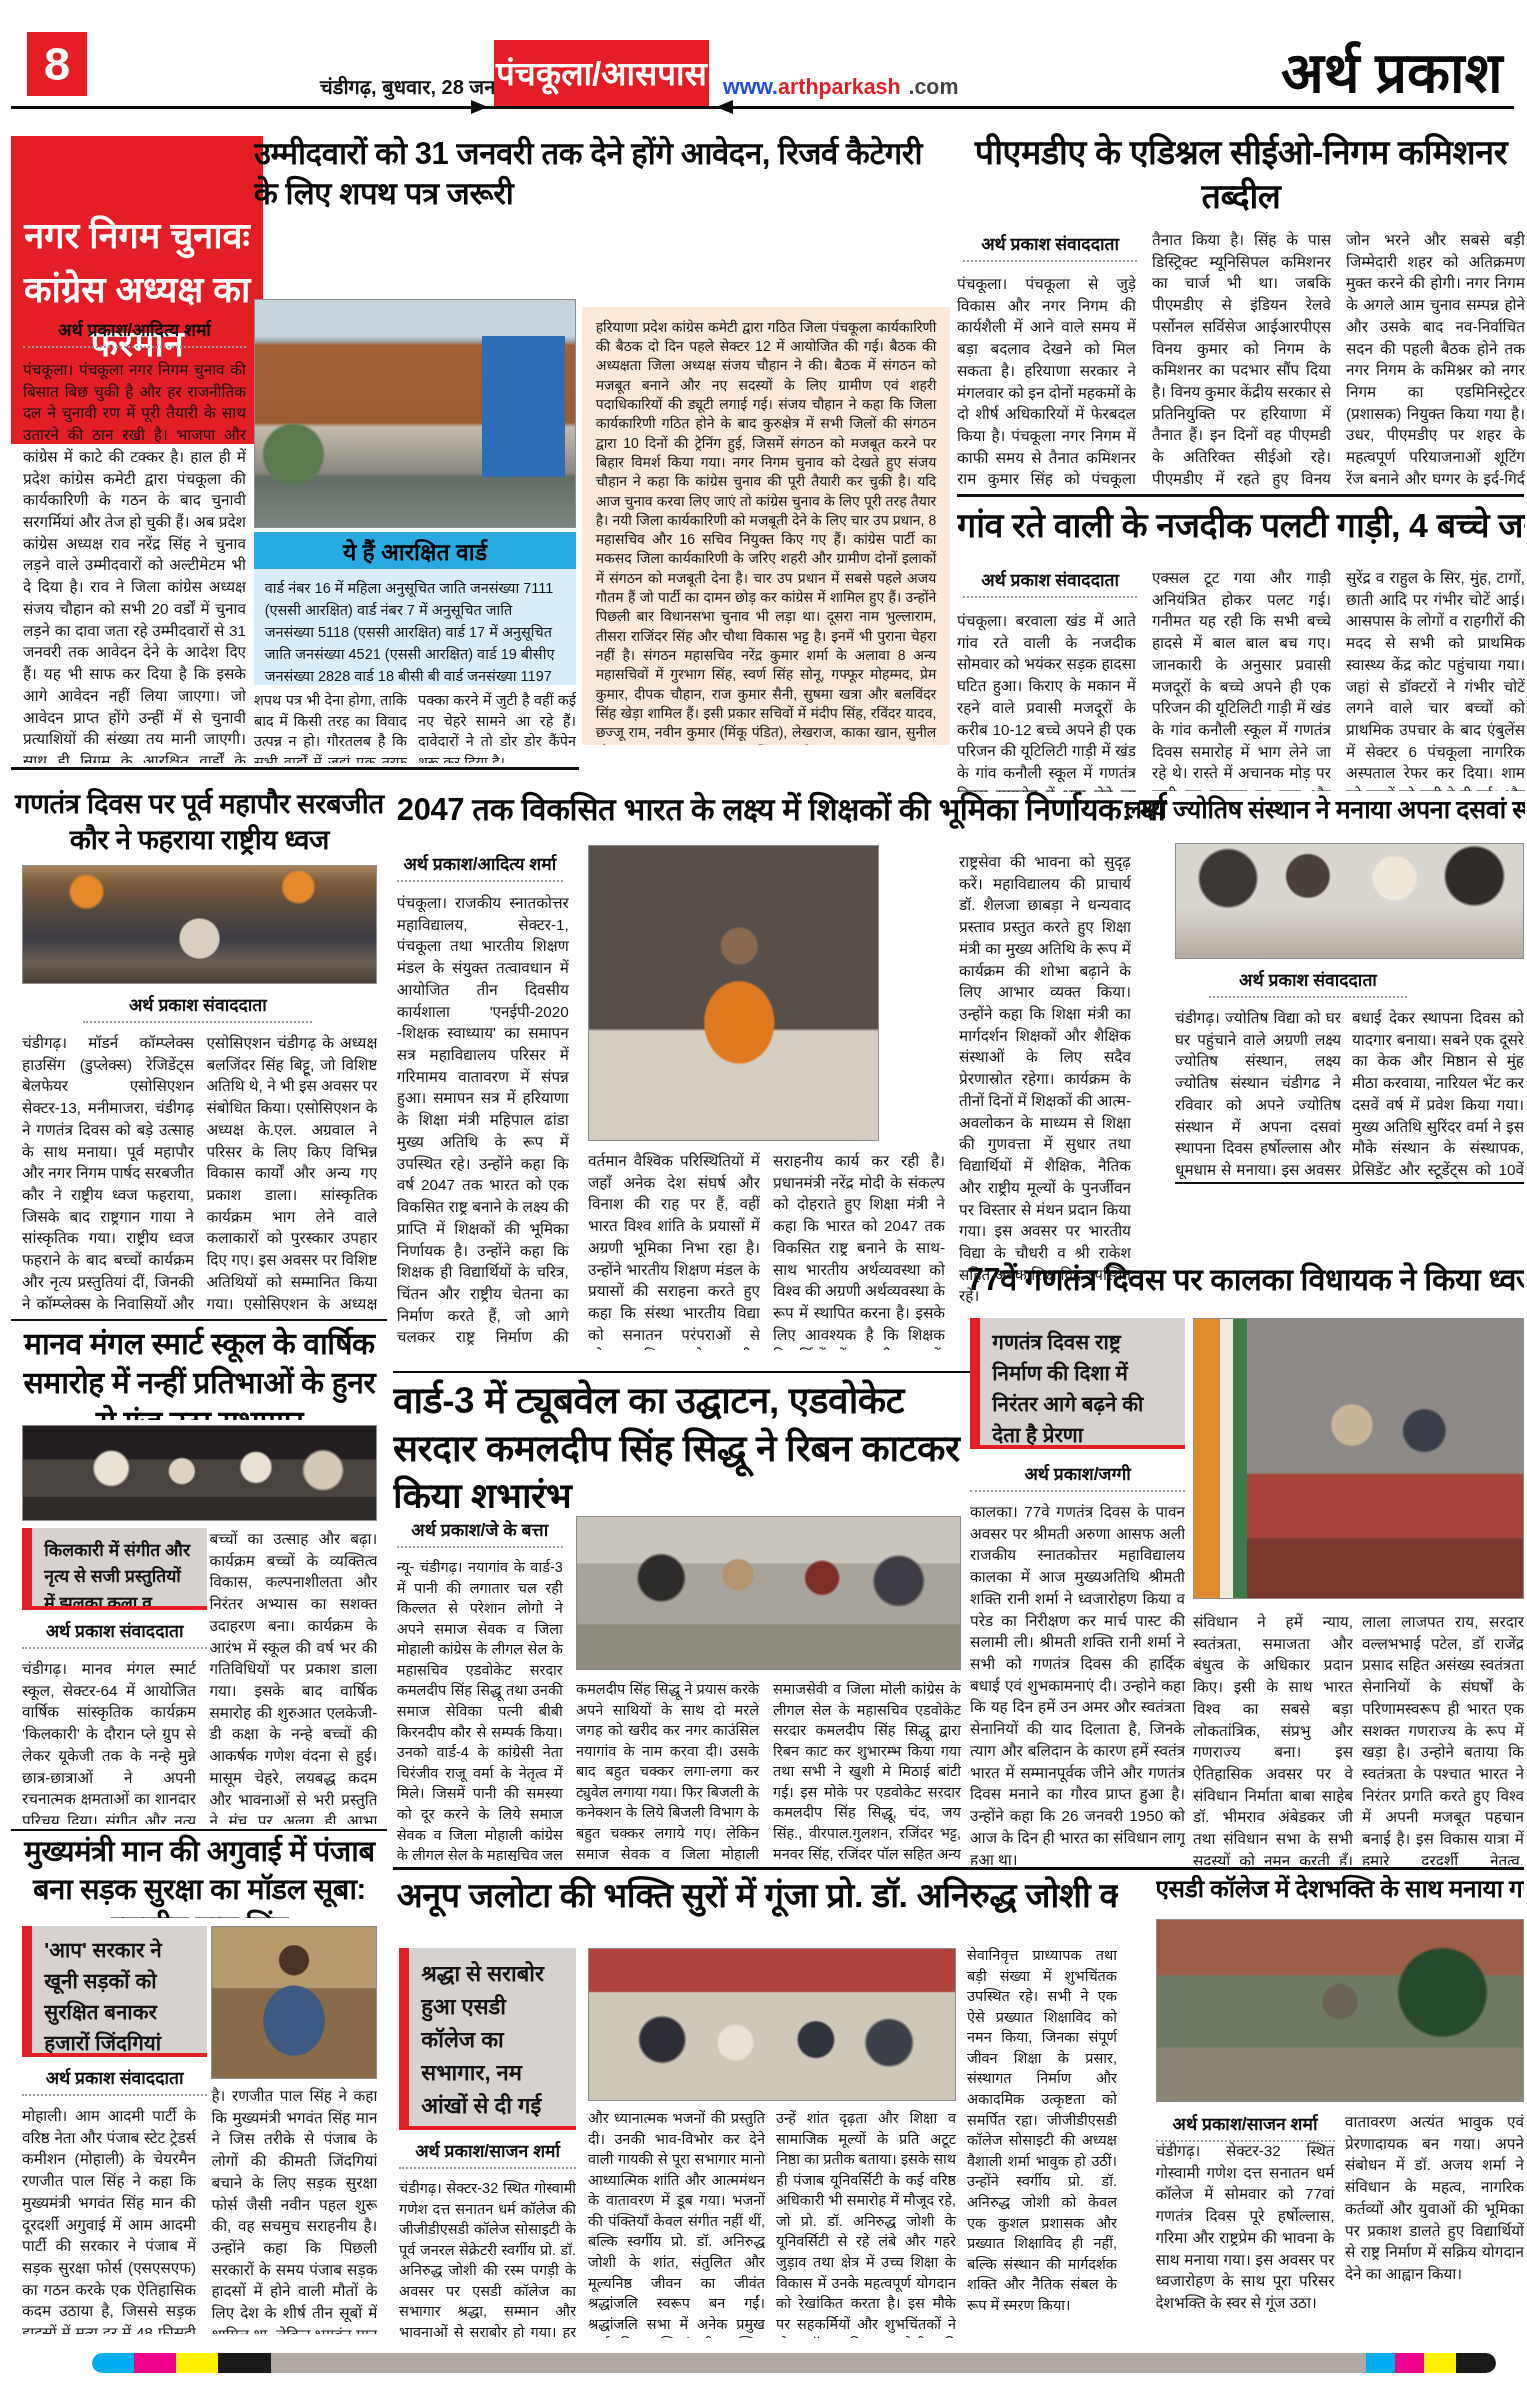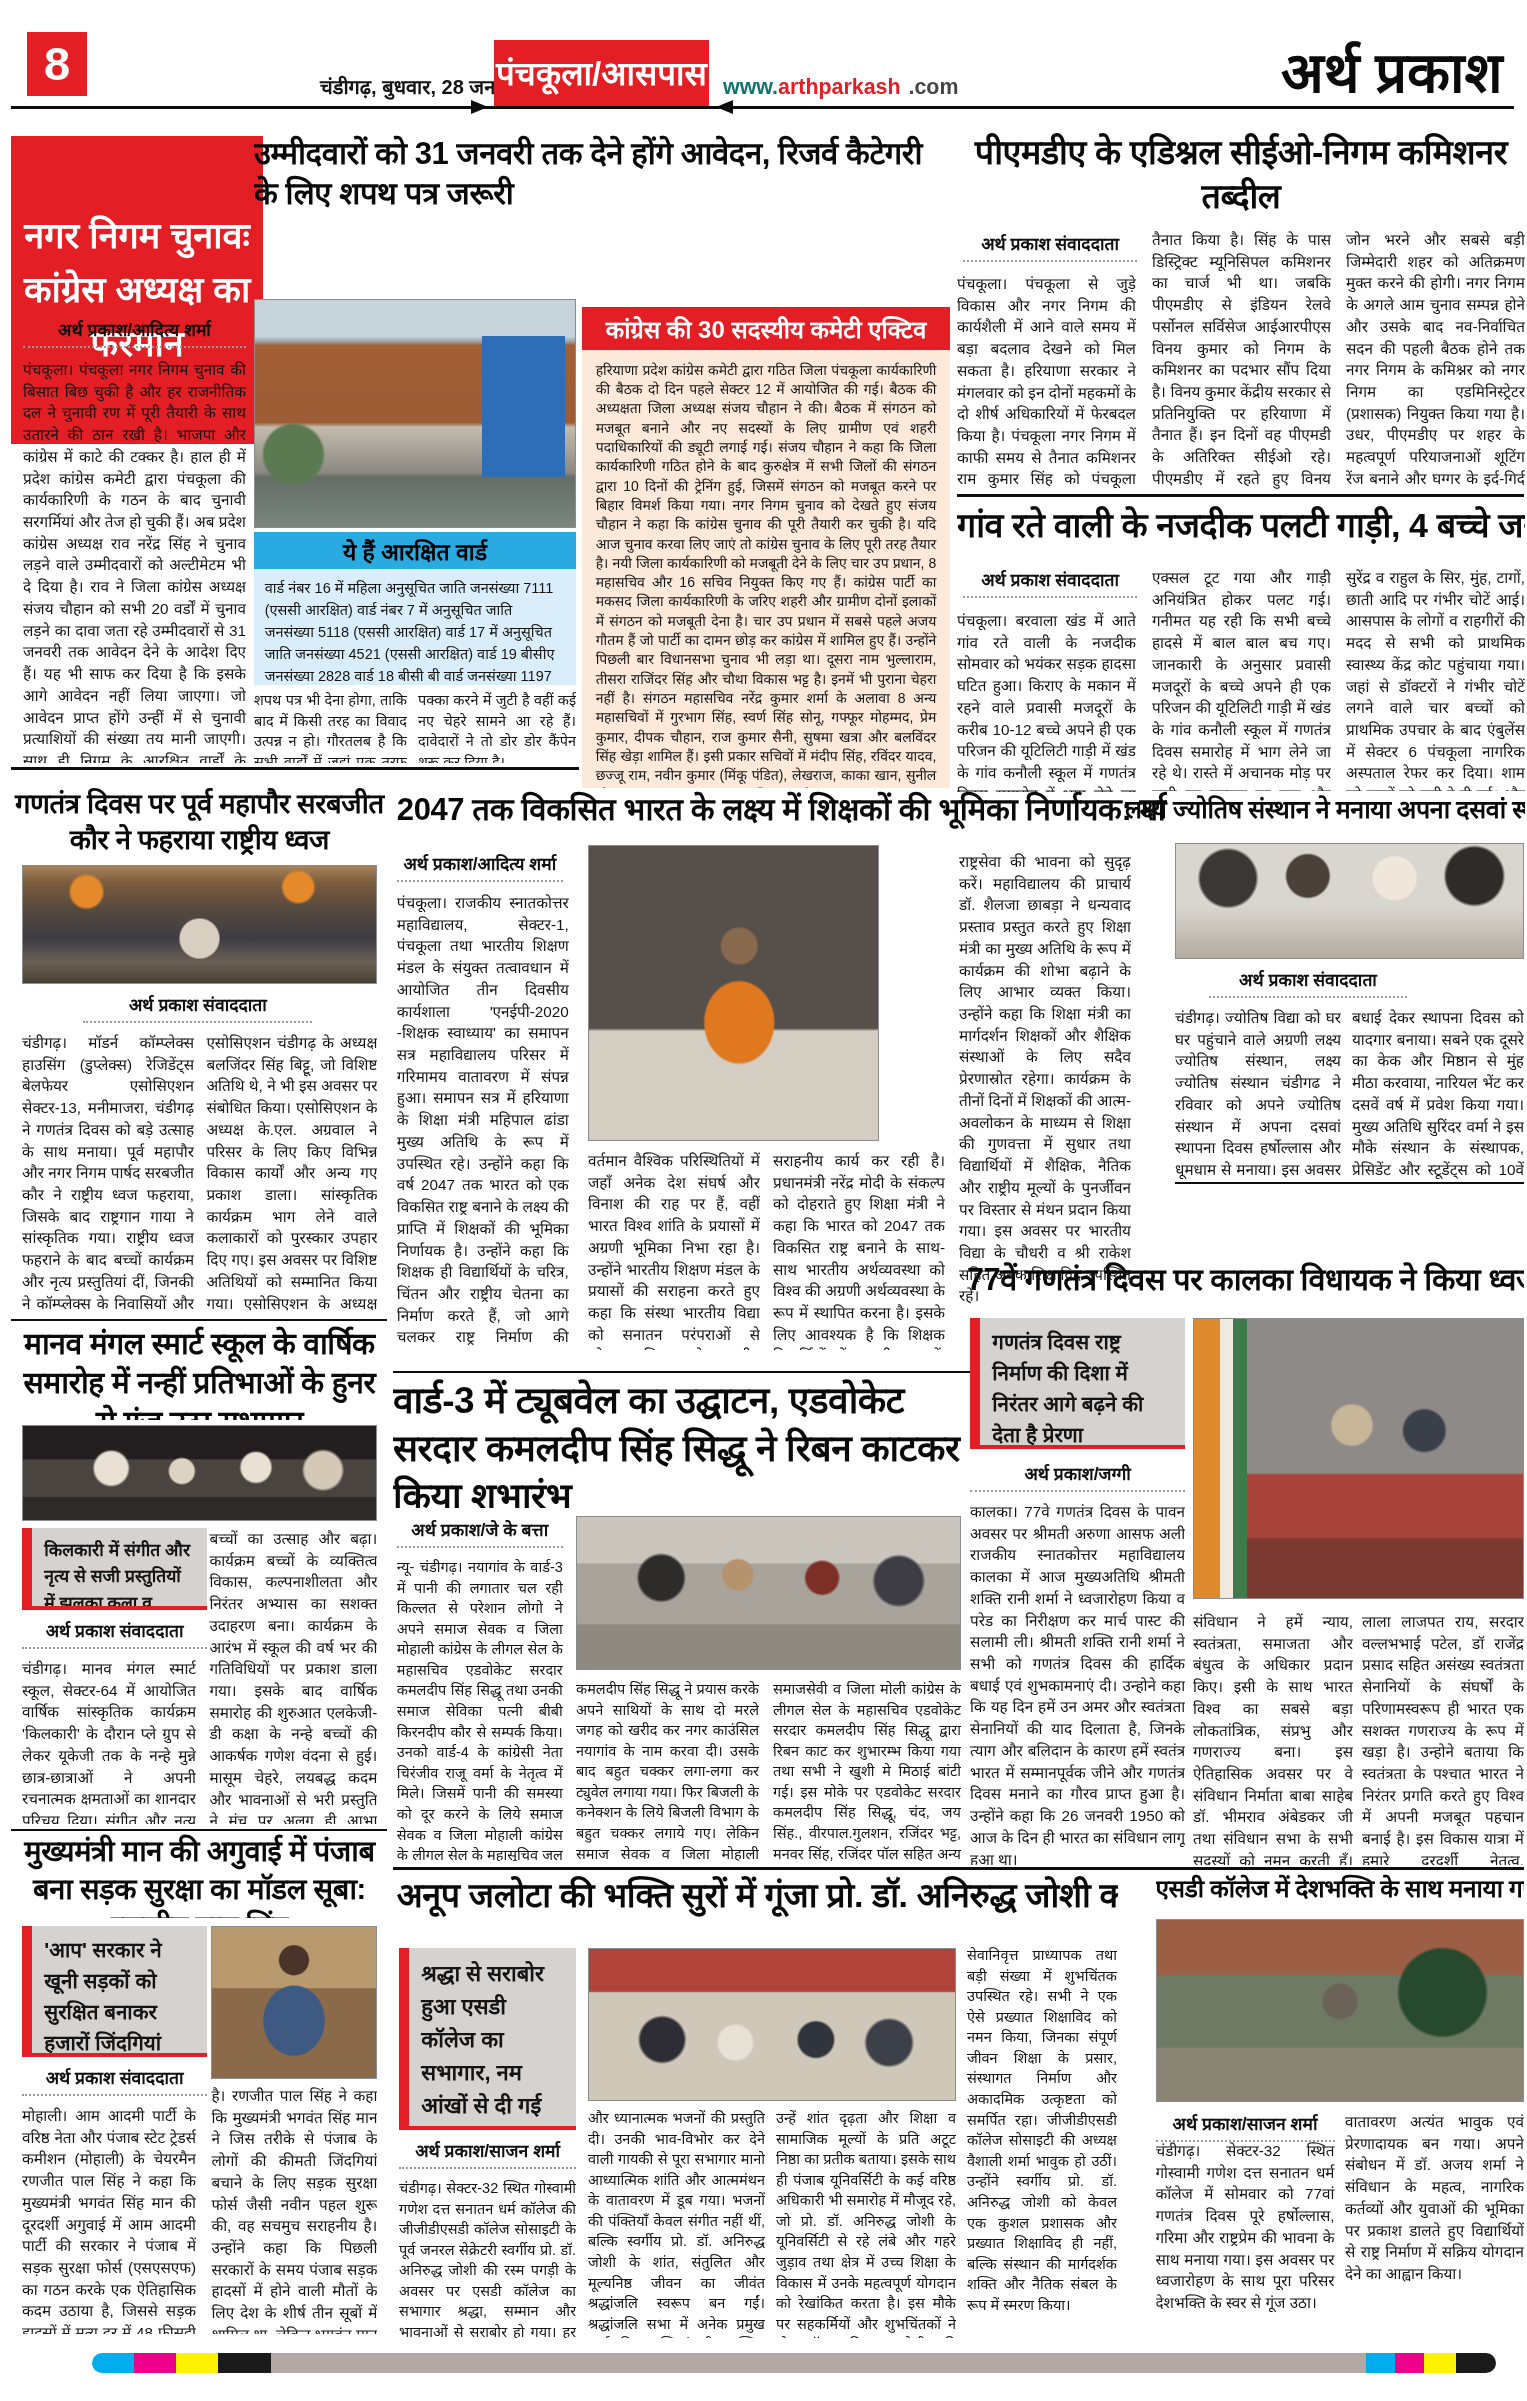--- a/index.html
+++ b/index.html
@@ -88,21 +88,21 @@
 
   <header>
     <div class="abs kicker" style="left:27px;top:32px;width:60px;height:64px;font-size:47px;padding:0;">
       <span>8</span>
     </div>
     <div class="abs" style="left:320px;top:73px;font-size:20px;font-weight:800;white-space:nowrap;">चंडीगढ़, बुधवार, 28 जनवरी, 2026</div>
     <div class="abs kicker" style="left:494px;top:40px;width:215px;height:67px;font-size:33px;padding:0;">
       <span>पंचकूला/आसपास</span>
     </div>
     <div class="abs" style="left:723px;top:75px;font-size:21.4px;font-weight:700;white-space:nowrap;">
-      <span style="color:#0f766e;">www.</span><span style="color:var(--red);">arthparkash</span><span style="color:#444;margin-left:8px;">.com</span>
+      <span style="color:#1d4ed8;">www.</span><span style="color:var(--red);">arthparkash</span><span style="color:#444;margin-left:8px;">.com</span>
     </div>
     <div class="abs mast" style="right:24.4px;top:32px;font-size:56px;white-space:nowrap;">अर्थ प्रकाश</div>
     <div class="abs rule" style="left:11.4px;top:106px;width:1503px;height:3.1px;"></div>
     <div class="abs tri" style="left:471px;top:100px;border-top:7.6px solid transparent;border-bottom:7.6px solid transparent;border-left:17px solid #0d0d0d;"></div>
     <div class="abs tri" style="left:716px;top:100px;border-top:7.6px solid transparent;border-bottom:7.6px solid transparent;border-right:17px solid #0d0d0d;"></div>
   </header>
 
   <section>
     <div class="abs kicker" style="left:11.4px;top:136px;width:233px;height:290px;font-size:36px;">
       <span>नगर निगम चुनावः कांग्रेस अध्यक्ष का फरमान</span>
@@ -116,23 +116,20 @@
         <span>ये हैं आरक्षित वार्ड</span>
       </div>
       <div class="bluebox-body" style="height:116px;box-sizing:border-box;font-size:14.5px;">वार्ड नंबर 16 में महिला अनुसूचित जाति जनसंख्या 7111 (एससी आरक्षित) वार्ड नंबर 7 में अनुसूचित जाति जनसंख्या 5118 (एससी आरक्षित) वार्ड 17 में अनुसूचित जाति जनसंख्या 4521 (एससी आरक्षित) वार्ड 19 बीसीए जनसंख्या 2828 वार्ड 18 बीसी बी वार्ड जनसंख्या 1197 और चार वार्ड सामान्य महिला आरक्षित हुए हैं जिनमें वार्ड 1, वार्ड 2, बवार्ड 11 और वार्ड नंबर 15 शामिल हैं।</div>
     </div>
     <div class="abs bodycol" style="left:254px;top:690px;width:153px;height:73px;font-size:14.5px;">शपथ पत्र भी देना होगा, ताकि बाद में किसी तरह का विवाद उत्पन्न न हो। गौरतलब है कि सभी वार्डों में जहां एक तरफ भाजपा अपने उम्मीदवारों को</div>
     <div class="abs bodycol" style="left:418px;top:690px;width:158px;height:73px;font-size:14.5px;">पक्का करने में जुटी है वहीं कई नए चेहरे सामने आ रहे हैं। दावेदारों ने तो डोर डोर कैंपेन शुरू कर दिया है।</div>
     <div class="abs rule" style="left:11.4px;top:767px;width:568px;height:3.1px;"></div>
   </section>
 
   <section class="abs" style="left:582px;top:307px;width:368px;height:481px;">
-    <div class="redhead" style="height:43px;font-size:24px;">
-      <span>कांग्रेस की 30 सदस्यीय कमेटी एक्टिव</span>
-    </div>
     <div class="peachbody" style="height:438px;box-sizing:border-box;font-size:14px;line-height:1.38;">हरियाणा प्रदेश कांग्रेस कमेटी द्वारा गठित जिला पंचकूला कार्यकारिणी की बैठक दो दिन पहले सेक्टर 12 में आयोजित की गई। बैठक की अध्यक्षता जिला अध्यक्ष संजय चौहान ने की। बैठक में संगठन को मजबूत बनाने और नए सदस्यों के लिए ग्रामीण एवं शहरी पदाधिकारियों की ड्यूटी लगाई गई। संजय चौहान ने कहा कि जिला कार्यकारिणी गठित होने के बाद कुरुक्षेत्र में सभी जिलों की संगठन द्वारा 10 दिनों की ट्रेनिंग हुई, जिसमें संगठन को मजबूत करने पर बिहार विमर्श किया गया। नगर निगम चुनाव को देखते हुए संजय चौहान ने कहा कि कांग्रेस चुनाव की पूरी तैयारी कर चुकी है। यदि आज चुनाव करवा लिए जाएं तो कांग्रेस चुनाव के लिए पूरी तरह तैयार है। नयी जिला कार्यकारिणी को मजबूती देने के लिए चार उप प्रधान, 8 महासचिव और 16 सचिव नियुक्त किए गए हैं। कांग्रेस पार्टी का मकसद जिला कार्यकारिणी के जरिए शहरी और ग्रामीण दोनों इलाकों में संगठन को मजबूती देना है। चार उप प्रधान में सबसे पहले अजय गौतम हैं जो पार्टी का दामन छोड़ कर कांग्रेस में शामिल हुए हैं। उन्होंने पिछली बार विधानसभा चुनाव भी लड़ा था। दूसरा नाम भुल्लाराम, तीसरा राजिंदर सिंह और चौथा विकास भट्ट है। इनमें भी पुराना चेहरा नहीं है। संगठन महासचिव नरेंद्र कुमार शर्मा के अलावा 8 अन्य महासचिवों में गुरभाग सिंह, स्वर्ण सिंह सोनू, गफ्फूर मोहम्मद, प्रेम कुमार, दीपक चौहान, राज कुमार सैनी, सुषमा खत्रा और बलविंदर सिंह खेड़ा शामिल हैं। इसी प्रकार सचिवों में मंदीप सिंह, रविंदर यादव, छज्जू राम, नवीन कुमार (मिंकू पंडित), लेखराज, काका खान, सुनील सोनकर, माला नागरा, भांभुल सिंह, अशोक कुमार, अरूण कुमार (पोलू), बृज लाल, रणदीप सिंह, संजीव गोयल, कृष्ण कुमार शर्मा और दशरथ कश्यप के नाम शामलि हैं। उधर, कांग्रेस के वरिष्ठ नेताओं ने हरियाणा कांग्रेस कमेटी द्वारा नव गठित जिला पंचकूला कार्यकारिणी पर अपनी अपनी संतुष्टि जताई है।</div>
   </section>
 
   <section class="abs" style="left:957px;top:130px;width:568px;height:362px;">
     <div class="headline" style="position:absolute;left:0;top:0;width:568px;height:93px;font-size:34px;text-align:center;">पीएमडीए के एडिश्नल सीईओ-निगम कमिशनर तब्दील</div>
     <div class="byline" style="position:absolute;left:6.1px;top:101px;width:174px;">अर्थ प्रकाश संवाददाता</div>
     <div class="bodycol" style="position:absolute;left:0;top:143px;width:179px;height:217px;">पंचकूला। पंचकूला से जुड़े विकास और नगर निगम की कार्यशैली में आने वाले समय में बड़ा बदलाव देखने को मिल सकता है। हरियाणा सरकार ने मंगलवार को इन दोनों महकमों के दो शीर्ष अधिकारियों में फेरबदल किया है। पंचकूला नगर निगम में काफी समय से तैनात कमिशनर राम कुमार सिंह को पंचकूला मैट्रोपोलिटिन डेवलमेंट अथॉरिटी पीएमडीए का अतिरिक्त मख्य कार्यकारी अधिकारी (सीईओ)</div>
     <div class="bodycol" style="position:absolute;left:195px;top:99px;width:179px;height:262px;">तैनात किया है। सिंह के पास डिस्ट्रिक्ट म्यूनिसिपल कमिशनर का चार्ज भी था। जबकि पीएमडीए से इंडियन रेलवे पर्सोनल सर्विसेज आईआरपीएस विनय कुमार को निगम के कमिशनर का पदभार सौंप दिया है। विनय कुमार केंद्रीय सरकार से प्रतिनियुक्ति पर हरियाणा में तैनात हैं। इन दिनों वह पीएमडी के अतिरिक्त सीईओ रहे। पीएमडीए में रहते हुए विनय कुमार ने कई बड़े फैसले लिए। अब उनके सामने नगर निगम में स्वच्छता रैंकिंग में सुधार के अलावा वेंडिंग</div>
     <div class="bodycol" style="position:absolute;left:389px;top:99px;width:179px;height:262px;">जोन भरने और सबसे बड़ी जिम्मेदारी शहर को अतिक्रमण मुक्त करने की होगी। नगर निगम के अगले आम चुनाव सम्पन्न होने और उसके बाद नव-निर्वाचित सदन की पहली बैठक होने तक नगर निगम के कमिश्नर को नगर निगम का एडमिनिस्ट्रेटर (प्रशासक) नियुक्त किया गया है। उधर, पीएमडीए पर शहर के महत्वपूर्ण परियाजनाओं शूटिंग रेंज बनाने और घग्गर के इर्द-गिर्द अतिक्रमण को हटा कर सौंदर्यकरण की जिम्मेदारी है।</div>
   </section>

